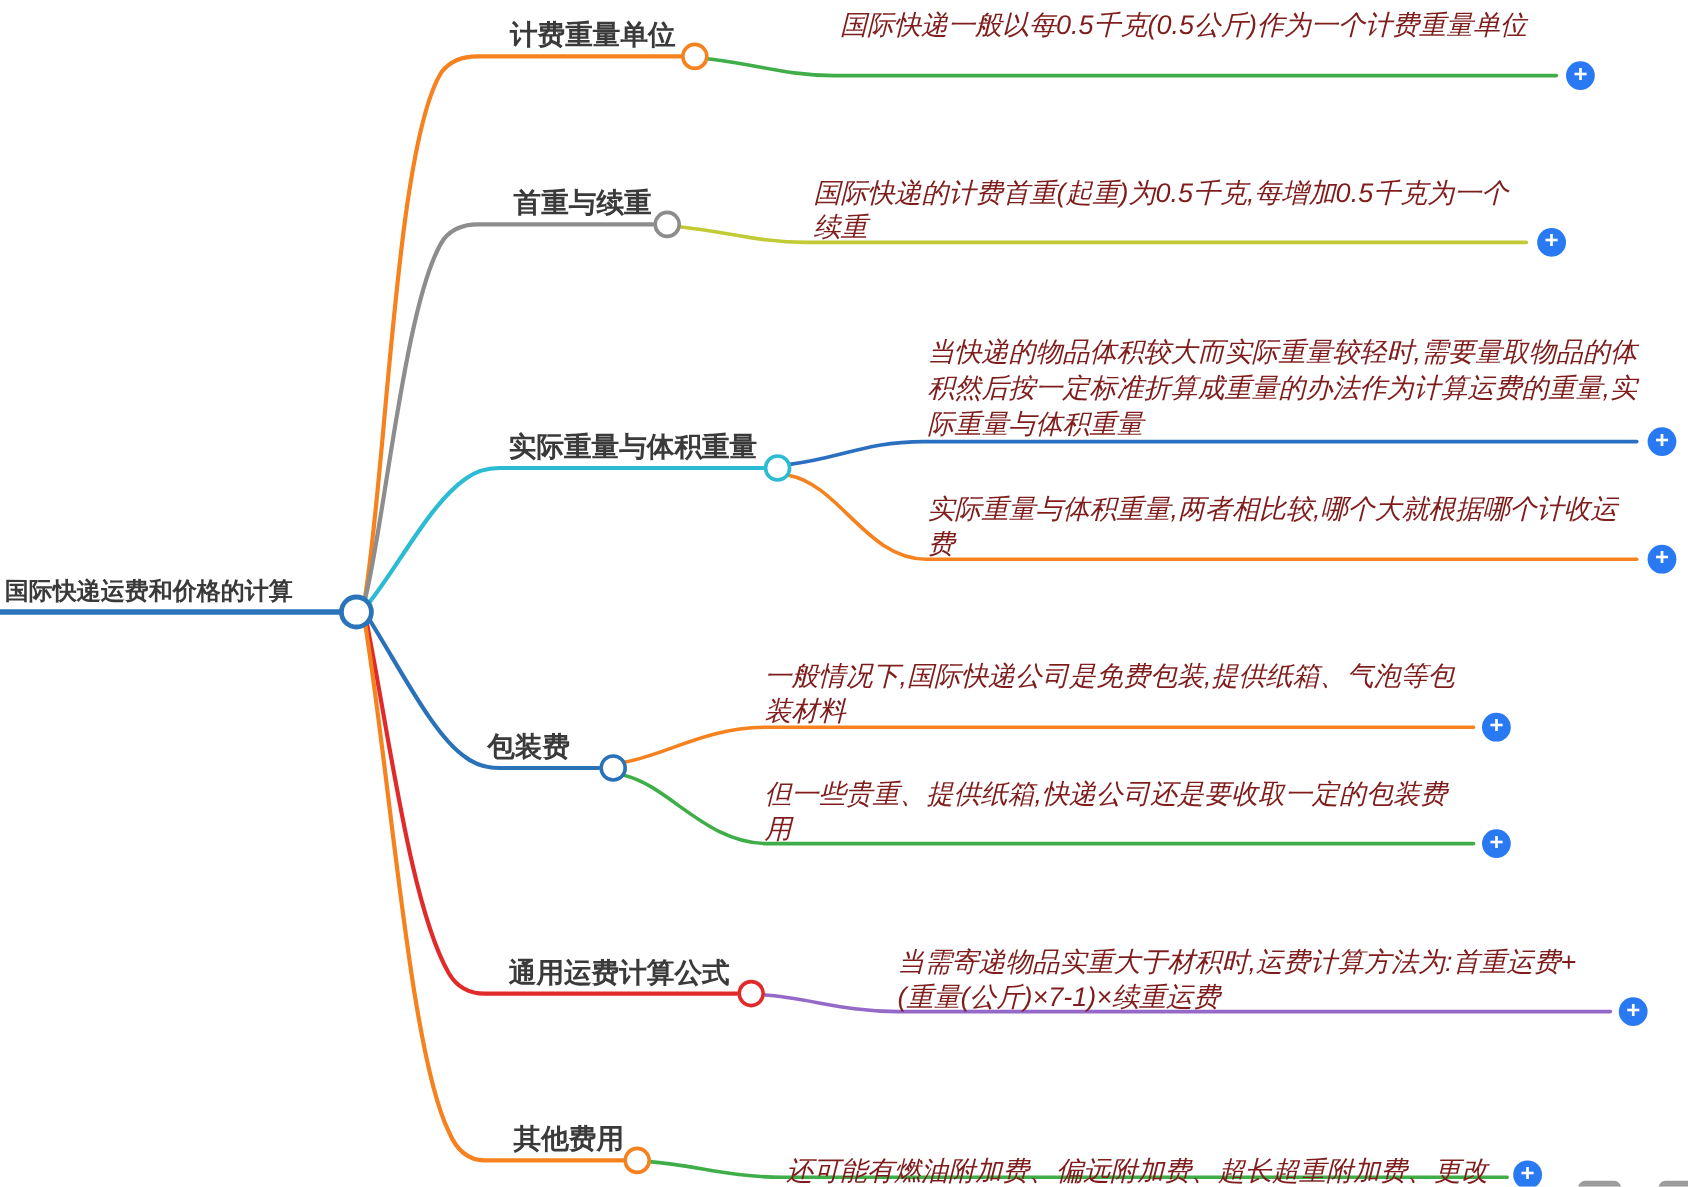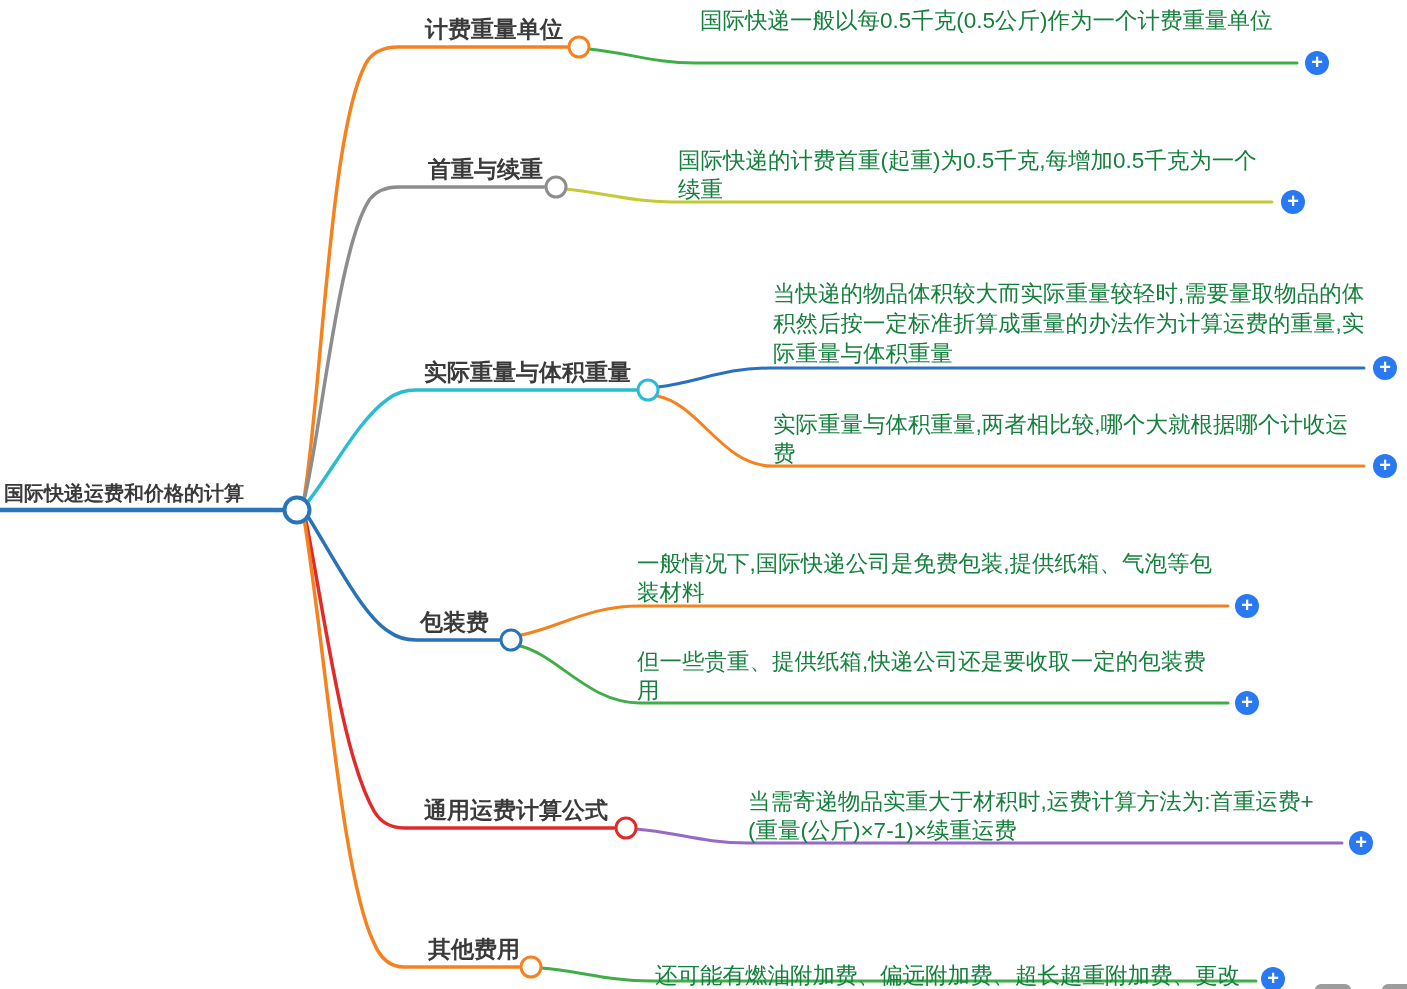--- a/index.html
+++ b/index.html
@@ -7,22 +7,22 @@
     position:relative;width:1407px;height:989px;background:#ffffff;
     overflow:hidden;font-family:"Liberation Sans","DejaVu Sans",sans-serif;
   }
   #wires{position:absolute;left:0;top:0;width:1407px;height:989px;}
   .node-label{
     position:absolute;font-weight:bold;color:#3a3a3a;font-size:23px;
     white-space:nowrap;line-height:26px;cursor:default;
   }
   .root-label{font-size:20px;}
   .leaf-text{
-    position:absolute;color:#15803d;font-size:22.5px;line-height:29px;
-    word-break:break-all;cursor:default;
+    position:absolute;color:#7f1d1d;font-size:22.5px;line-height:29px;
+    word-break:break-all;cursor:default;font-style:italic;
   }
   .add-btn{
     position:absolute;width:24px;height:24px;border-radius:50%;
     background:#2979f2;color:#ffffff;font-size:20px;font-weight:bold;
     line-height:23px;text-align:center;cursor:pointer;user-select:none;
   }
   .stub-btn{
     position:absolute;width:36px;height:14px;background:#9c9c9c;
     border-radius:6px;top:984px;cursor:pointer;
   }
@@ -59,21 +59,21 @@
     <circle cx="511" cy="640" r="10" fill="#ffffff" stroke-width="3" stroke="#2a72b8"></circle>
     <circle cx="626" cy="828" r="10" fill="#ffffff" stroke-width="3" stroke="#e12b2b"></circle>
     <circle cx="531" cy="967" r="10" fill="#ffffff" stroke-width="3" stroke="#f5821f"></circle>
   </svg>
 
   <div class="node-label root-label" style="left:4px;top:480px;">国际快递运费和价格的计算</div>
 
   <div class="node-label" style="left:425px;top:16px;text-align:right;">计费重量单位</div>
   <div class="node-label" style="left:428px;top:156px;">首重与续重</div>
   <div class="node-label" style="left:424px;top:359px;">实际重量与体积重量</div>
-  <div class="node-label" style="left:420px;top:609px;">包装费</div>
+  <div class="node-label" style="left:406px;top:609px;">包装费</div>
   <div class="node-label" style="left:424px;top:797px;">通用运费计算公式</div>
   <div class="node-label" style="left:428px;top:936px;">其他费用</div>
 
   <div class="leaf-text" style="left:700px;top:6px;width:590px;">国际快递一般以每0.5千克(0.5公斤)作为一个计费重量单位</div>
   <div class="leaf-text" style="left:678px;top:146px;width:595px;">国际快递的计费首重(起重)为0.5千克,每增加0.5千克为一个续重</div>
   <div class="leaf-text" style="left:773px;top:279px;width:592px;line-height:30px;">当快递的物品体积较大而实际重量较轻时,需要量取物品的体积然后按一定标准折算成重量的办法作为计算运费的重量,实际重量与体积重量</div>
   <div class="leaf-text" style="left:637px;top:549px;width:585px;">一般情况下,国际快递公司是免费包装,提供纸箱、气泡等包装材料</div>
   <div class="leaf-text" style="left:773px;top:410px;width:585px;">实际重量与体积重量,两者相比较,哪个大就根据哪个计收运费</div>
   <div class="leaf-text" style="left:637px;top:647px;width:580px;">但一些贵重、提供纸箱,快递公司还是要收取一定的包装费用</div>
   <div class="leaf-text" style="left:748px;top:787px;width:585px;">当需寄递物品实重大于材积时,运费计算方法为:首重运费+(重量(公斤)×7-1)×续重运费</div>

